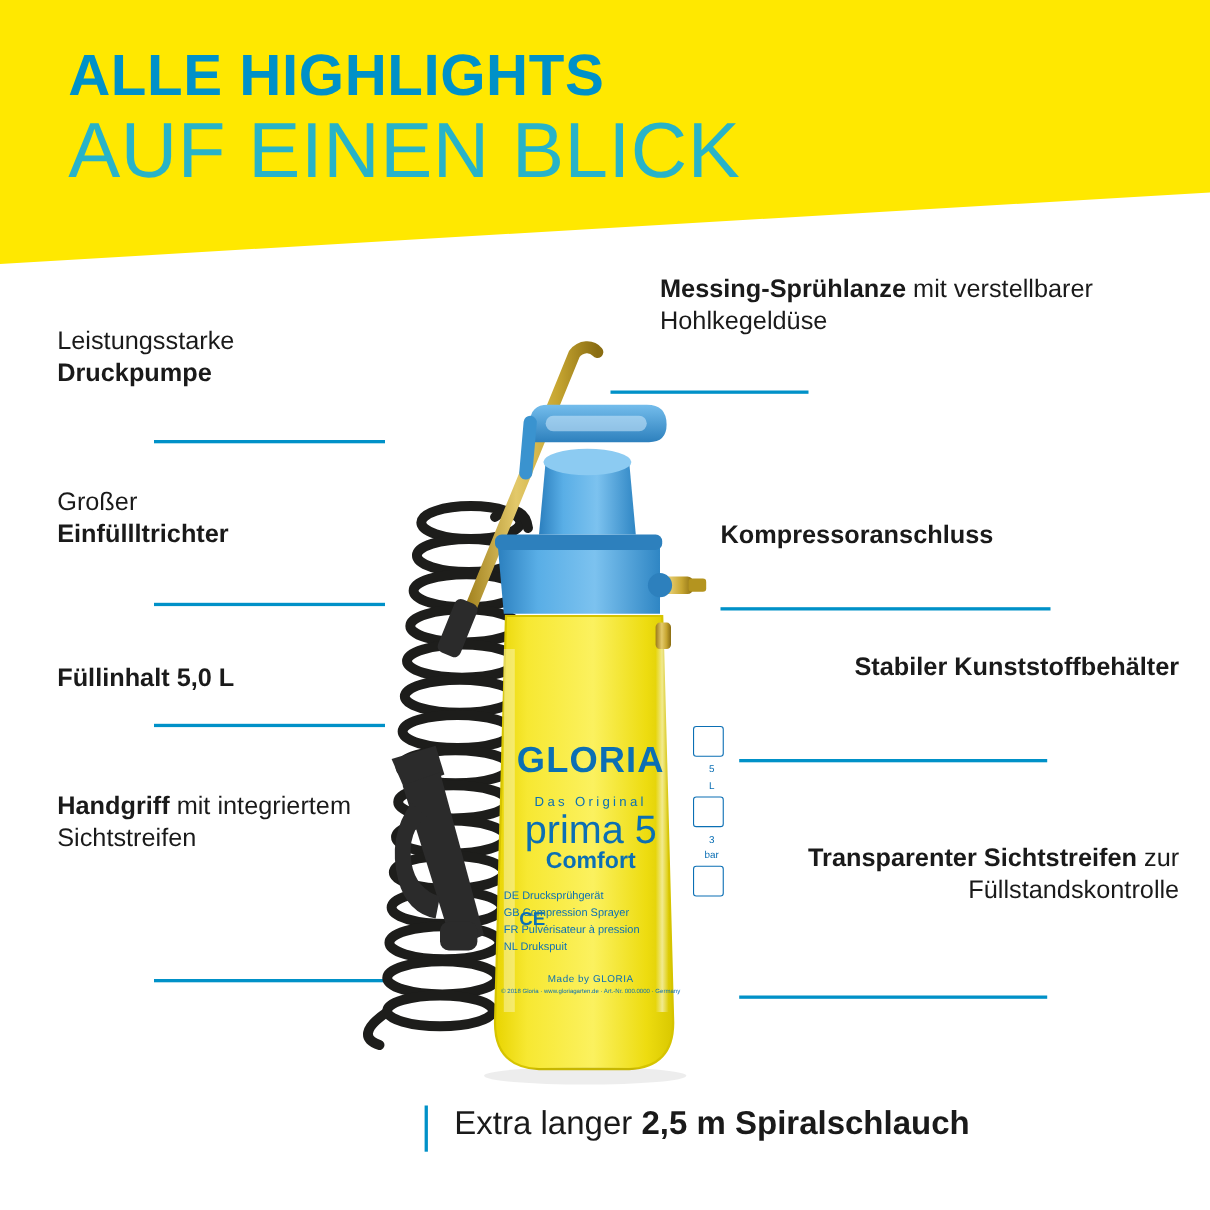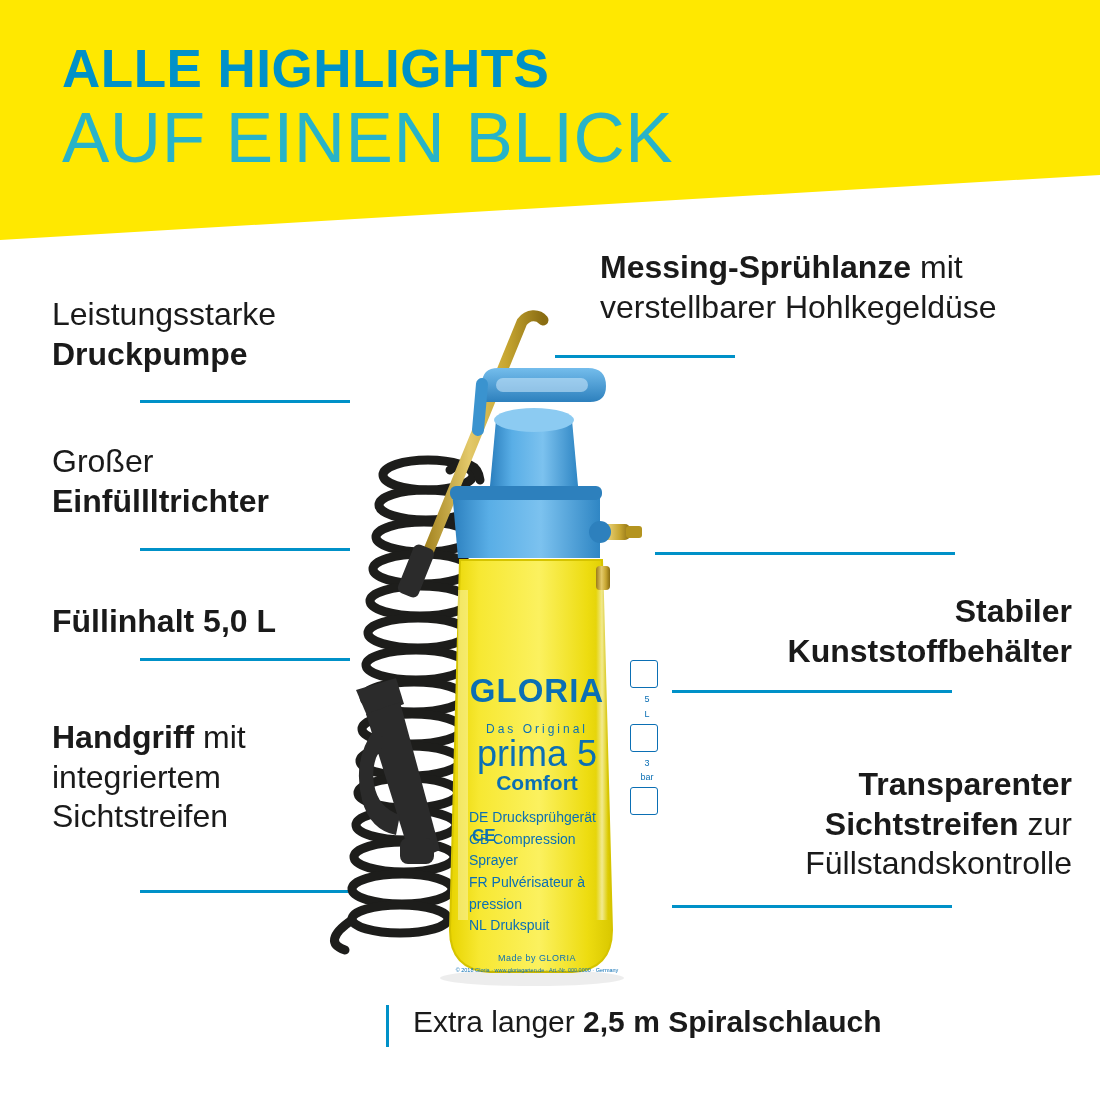--- a/index.html
+++ b/index.html
@@ -51,21 +51,21 @@
     color: #28b3c8;
     letter-spacing: 0.5px;
     line-height: 1.02;
     margin-top: 6px;
     white-space: nowrap;
   }
 
   
   .callout {
     position: absolute;
-    font-size: 32px;
+    font-size: 23px;
     color: #1a1a1a;
     line-height: 1.24;
   }
   .callout .b {
     font-weight: bold;
   }
   .callout.left {
     text-align: left;
   }
   .callout.right {
@@ -133,25 +133,25 @@
     line-height: 1;
   }
   .label-comfort {
     font-size: 21px;
     font-weight: bold;
     color: #0b6fb4;
     line-height: 1;
   }
   .label-lines {
     margin-top: 14px;
-    font-size: 14px;
+    font-size: 10px;
     color: #0b6fb4;
     line-height: 1.55;
     text-align: left;
-    padding-left: 17px;
+    padding-left: 6px;
   }
   .label-made {
     font-size: 9px;
     color: #0b6fb4;
     margin-top: 16px;
     letter-spacing: .5px;
   }
   .label-fine {
     font-size: 5.5px;
     color: #0b6fb4;
@@ -219,20 +219,23 @@
   <div class="callout left" style="left:52px; top:718px; width:300px;">
     <span class="b">Handgriff</span><span> mit integriertem Sichtstreifen</span>
   </div>
   <div class="rule" style="left:140px; top:890px; width:210px;"></div>
 
   <div class="callout right" style="left:600px; top:248px; width:470px;">
     <span class="b">Messing-Sprühlanze</span><span> mit verstellbarer Hohlkegeldüse</span>
   </div>
   <div class="rule" style="left:555px; top:355px; width:180px;"></div>
 
+  <div class="callout right" style="left:655px; top:472px; width:420px;">
+    <span class="b">Kompressoranschluss</span>
+  </div>
   <div class="rule" style="left:655px; top:552px; width:300px;"></div>
 
   <div class="callout right" style="left:672px; top:592px; width:400px; text-align:right;">
     <span class="b">Stabiler Kunststoffbehälter</span>
   </div>
   <div class="rule" style="left:672px; top:690px; width:280px;"></div>
 
   <div class="callout right" style="left:672px; top:765px; width:400px; text-align:right;">
     <span class="b">Transparenter Sichtstreifen</span><span> zur Füllstandskontrolle</span>
   </div>

